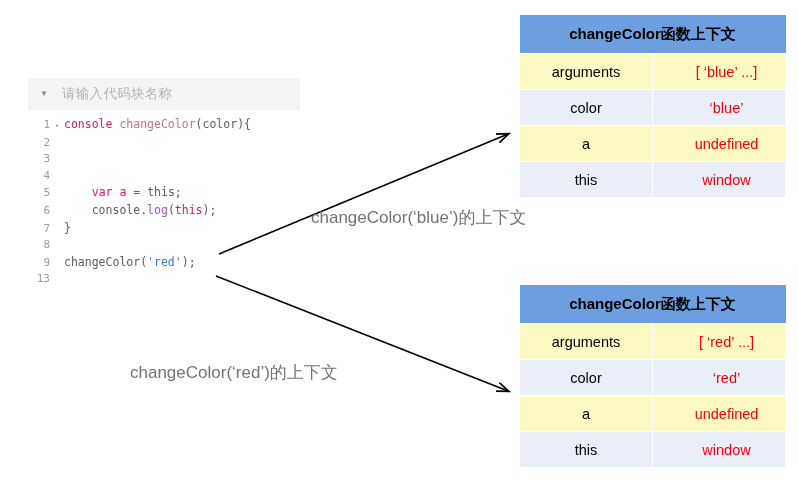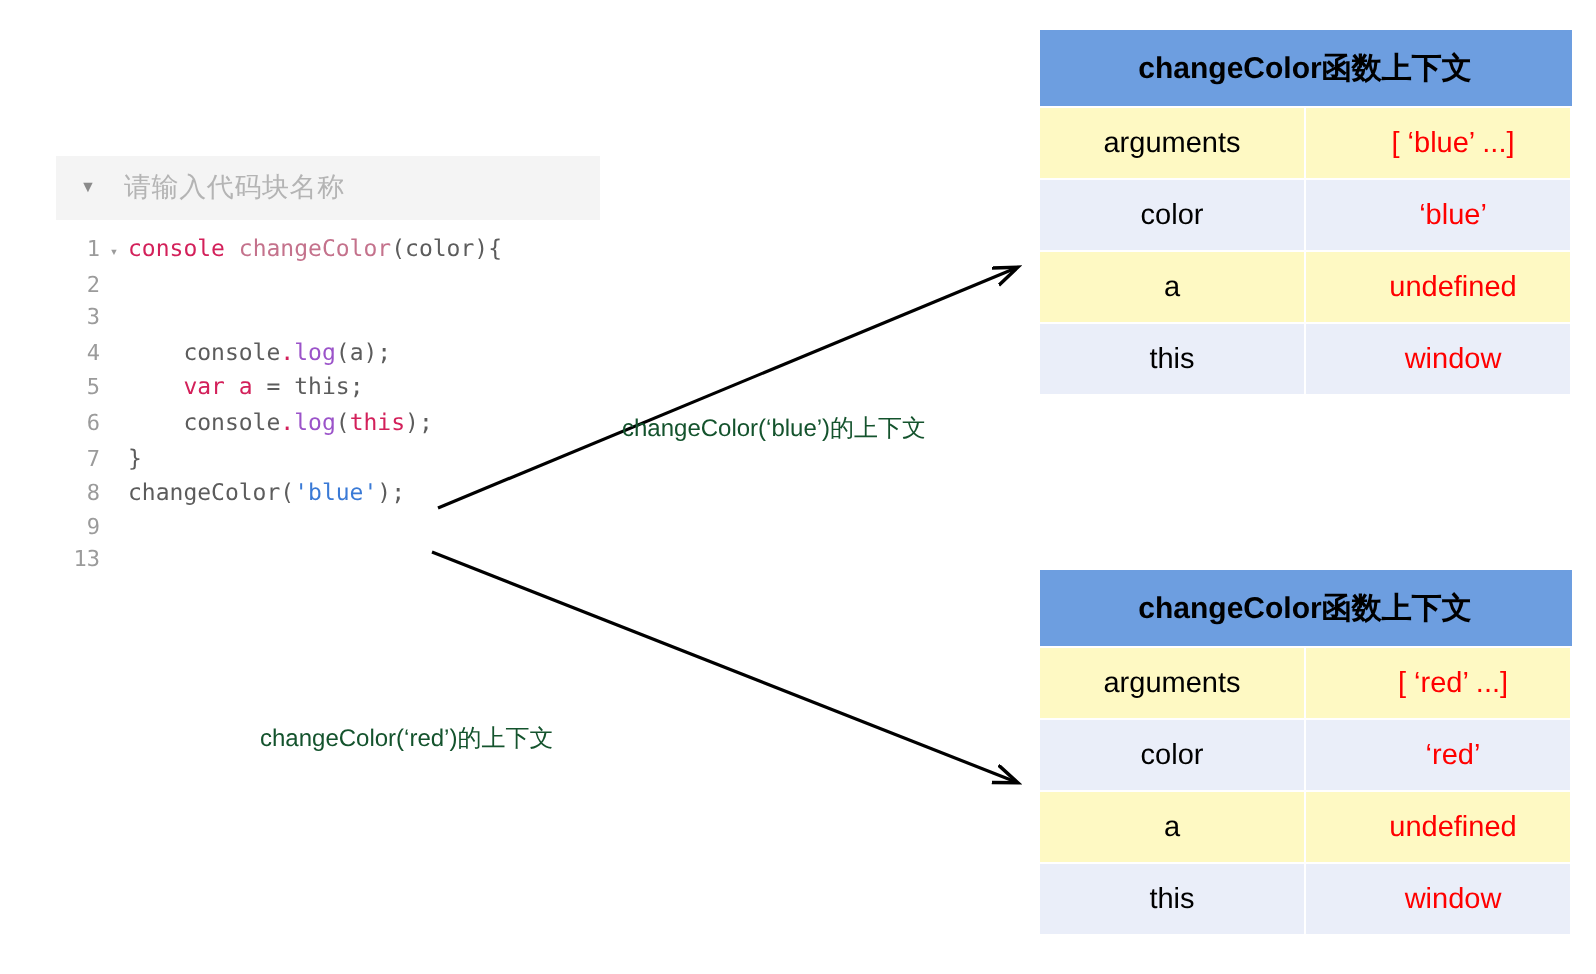--- a/index.html
+++ b/index.html
@@ -127,48 +127,48 @@
   
   #arrow-layer {
     position: absolute;
     left: 0; top: 0;
     width: 798px; height: 487px;
     pointer-events: none;
   }
   .anno-label {
     position: absolute;
     font-family: "Liberation Sans", sans-serif;
-    font-size: 12px;
-    color: #14532d;
+    font-size: 17px;
+    color: #737373;
     white-space: nowrap;
     text-align: center;
   }
   #label-blue { left: 311px; top: 206px; }
   #label-red  { left: 130px; top: 361px; }
 </style>
 </head>
 <body>
 
 <div id="code-editor">
 
   <div id="editor-header">
     <span id="editor-fold-toggle">▼</span>
     <span id="editor-title-input">请输入代码块名称</span>
   </div>
 
   <div id="code-body">
       <div class="code-line"><span class="ln">1</span><span class="fold">▾</span><span class="code-text"><span class="tk-kw">console</span><span class="tk-plain"> </span><span class="tk-fn">changeColor</span><span class="tk-plain">(</span><span class="tk-plain">color</span><span class="tk-plain">){</span></span></div>
       <div class="code-line"><span class="ln">2</span><span class="fold"></span></div>
       <div class="code-line"><span class="ln">3</span><span class="fold"></span></div>
-      <div class="code-line"><span class="ln">4</span><span class="fold"></span><span class="code-text"><span class="tk-plain">    console</span><span class="tk-dot">.</span><span class="tk-prop">log</span><span class="tk-plain">(a);</span></span></div>
+      <div class="code-line"><span class="ln">4</span><span class="fold"></span></div>
       <div class="code-line"><span class="ln">5</span><span class="fold"></span><span class="code-text"><span class="tk-plain">    </span><span class="tk-kw">var</span><span class="tk-plain"> </span><span class="tk-kw">a</span><span class="tk-plain"> = this;</span></span></div>
       <div class="code-line"><span class="ln">6</span><span class="fold"></span><span class="code-text"><span class="tk-plain">    console</span><span class="tk-dot">.</span><span class="tk-prop">log</span><span class="tk-plain">(</span><span class="tk-kw">this</span><span class="tk-plain">);</span></span></div>
       <div class="code-line"><span class="ln">7</span><span class="fold"></span><span class="code-text"><span class="tk-plain">}</span></span></div>
-      <div class="code-line"><span class="ln">8</span><span class="fold"></span><span class="code-text"><span class="tk-plain">changeColor(</span><span class="tk-str">'blue'</span><span class="tk-plain">);</span></span></div>
-      <div class="code-line"><span class="ln">9</span><span class="fold"></span></div>
+      <div class="code-line"><span class="ln">8</span><span class="fold"></span></div>
+      <div class="code-line"><span class="ln">9</span><span class="fold"></span><span class="code-text"><span class="tk-plain">changeColor(</span><span class="tk-str">'red'</span><span class="tk-plain">);</span></span></div>
       <div class="code-line"><span class="ln">13</span><span class="fold"></span><span class="code-text"><span class="tk-plain"></span></span></div>
     </div>
 </div>
 
 <table class="ctx-table" id="table-blue">
   <thead>
     <tr>
       <th class="thead-cell" colspan="2">changeColor函数上下文</th>
     </tr>
   </thead>

